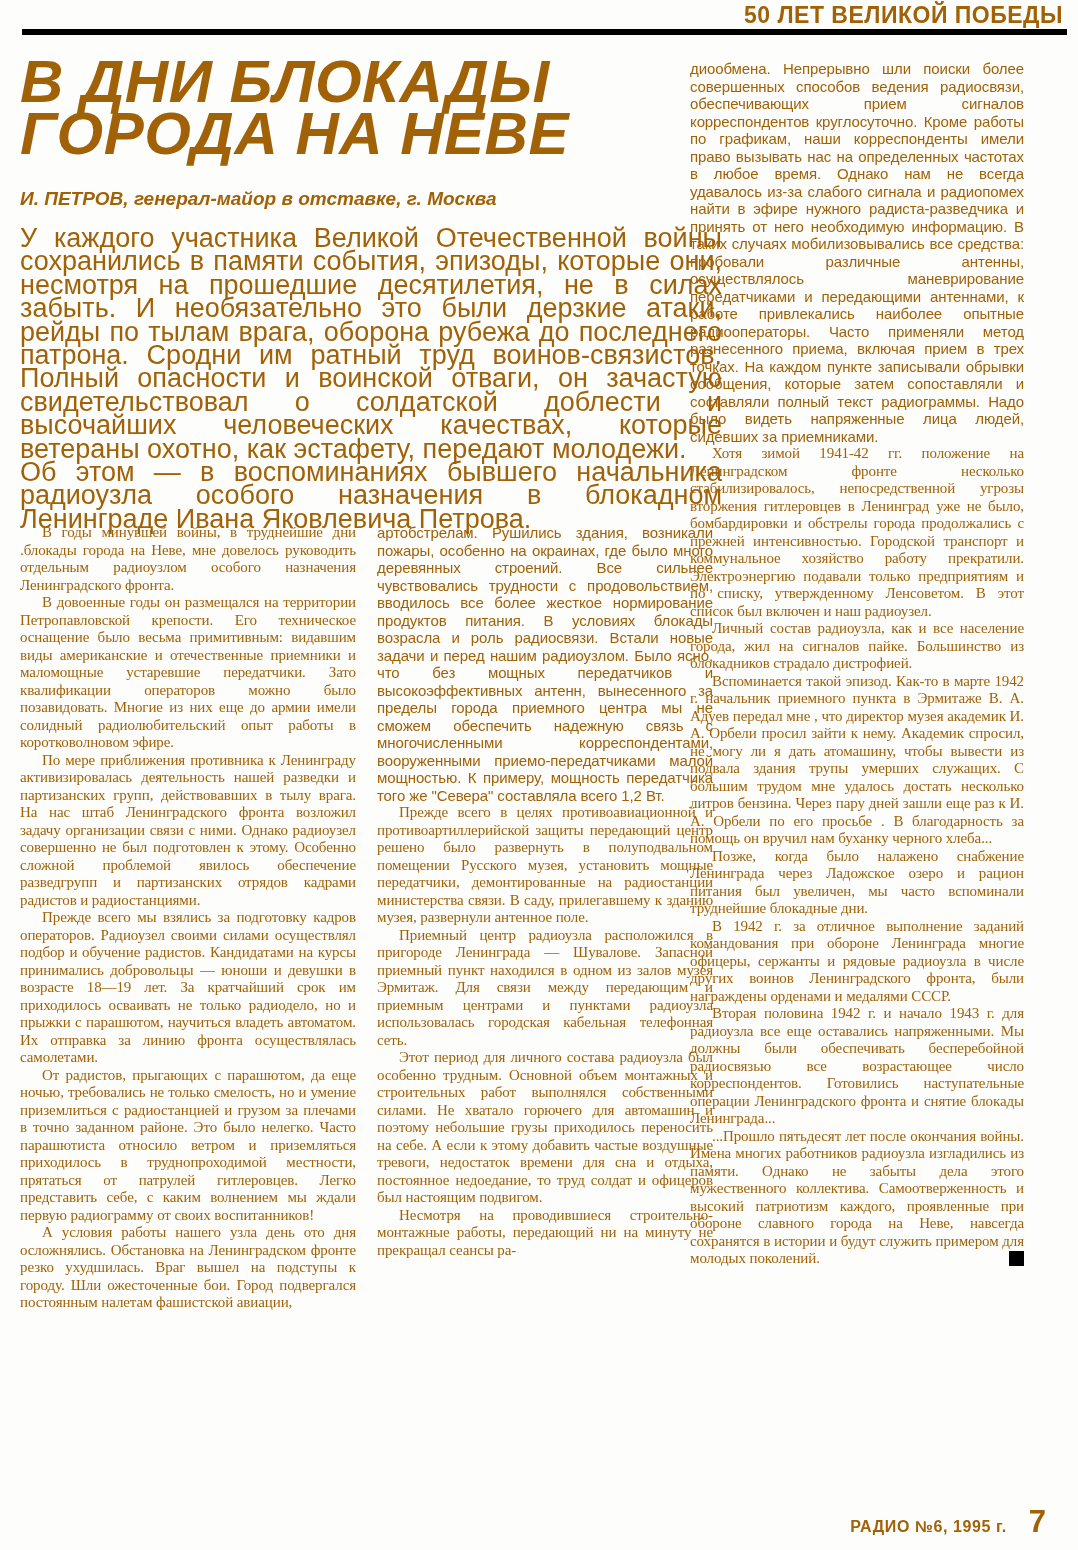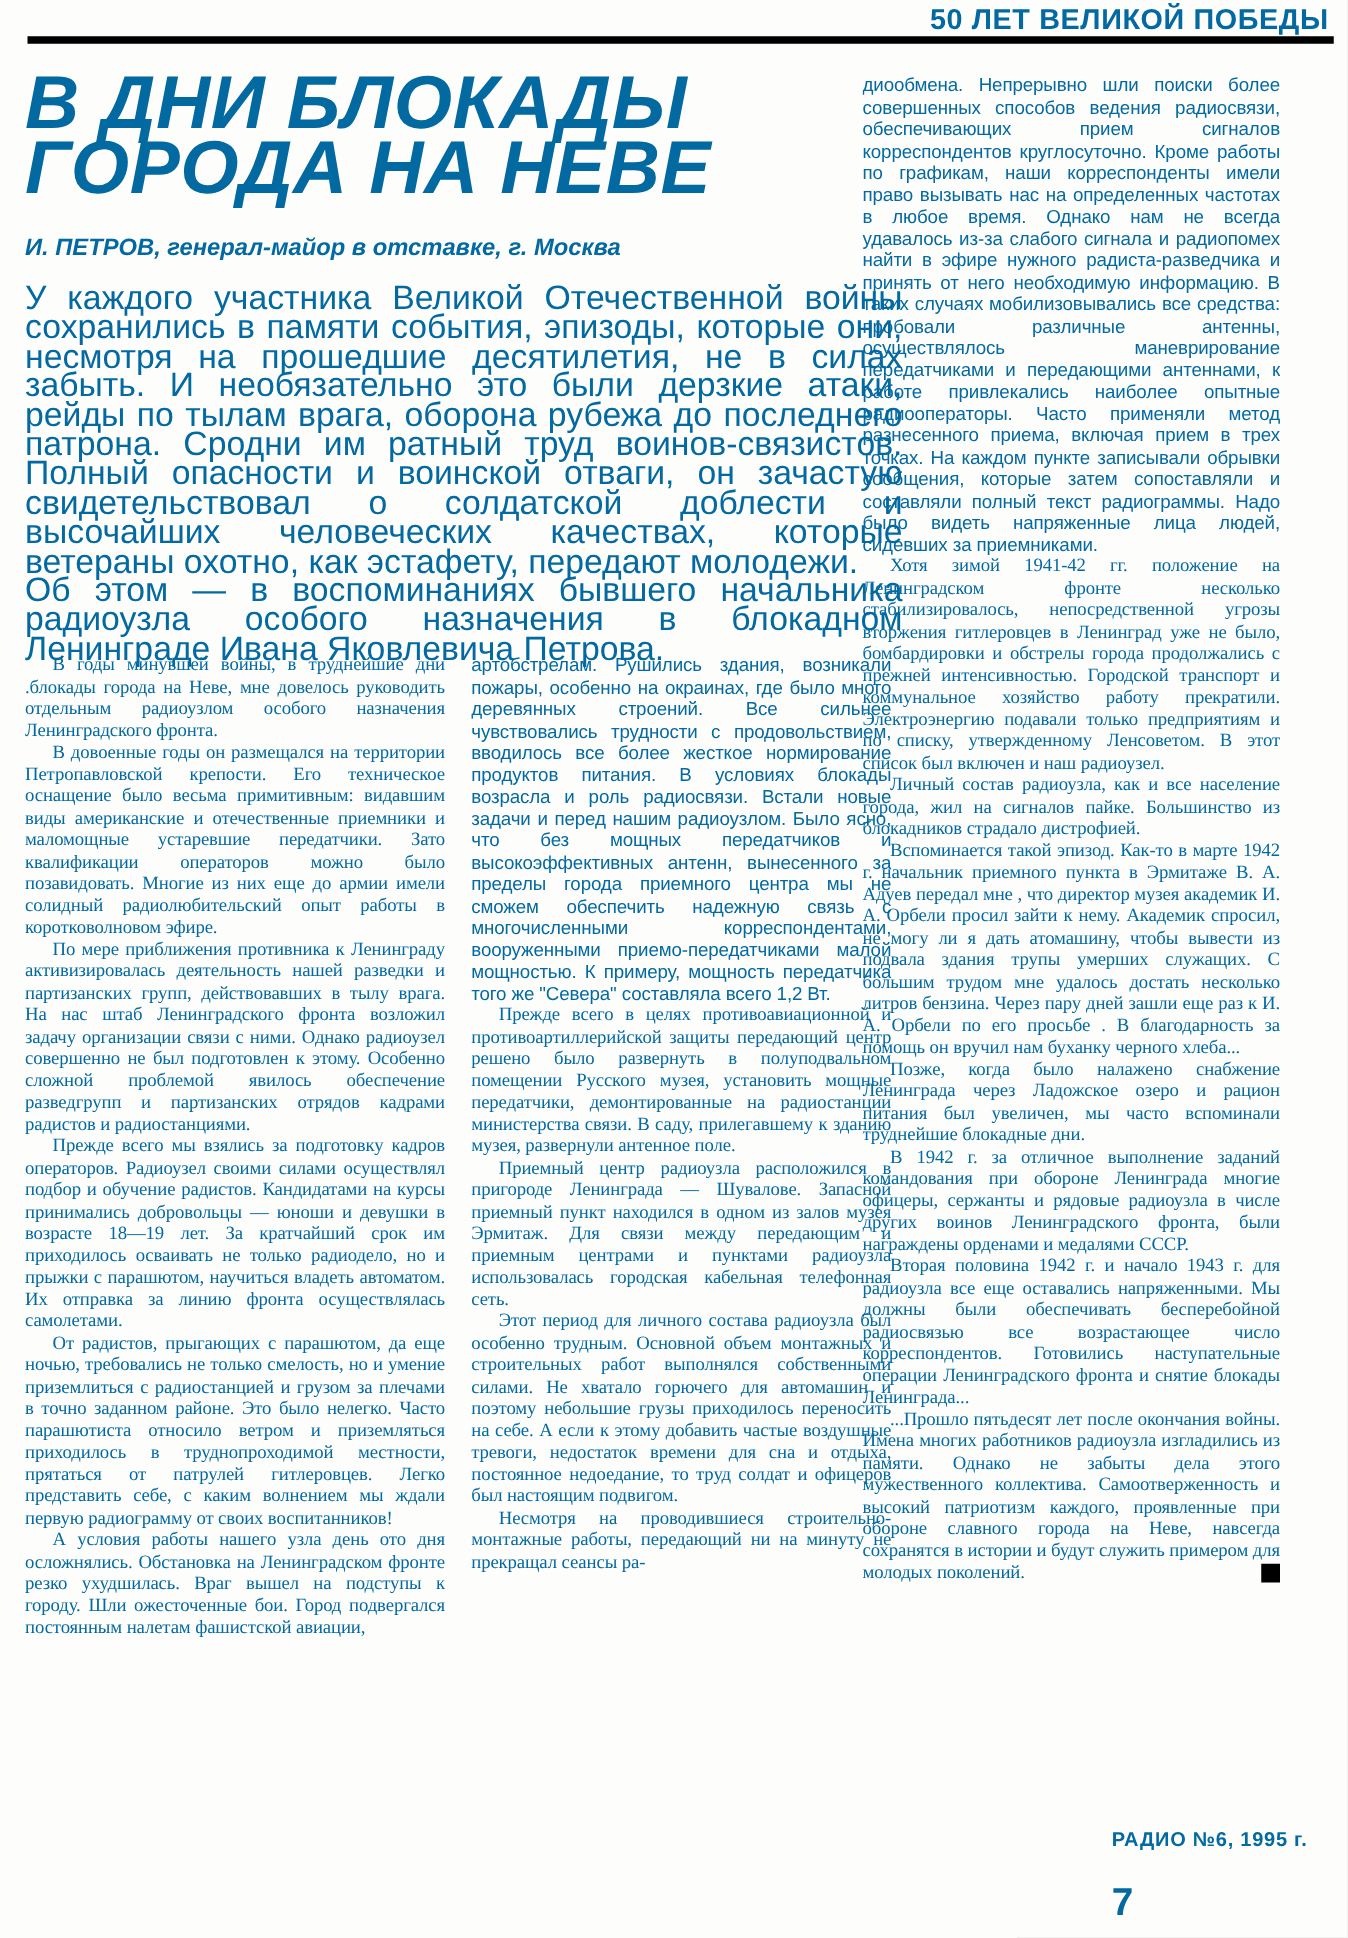--- a/index.html
+++ b/index.html
@@ -2,21 +2,21 @@
 <html lang="ru"><head>
 <meta charset="utf-8">
 <style>
   html, body { margin: 0; padding: 0; background: #e8e8e8; }
   .page {
     position: relative;
     width: 1078px;
     height: 1550px;
     margin: 0 auto;
     background: #fdfdfc;
-    color: #0369a1;
+    color: #a16207;
     font-family: "Liberation Sans", "DejaVu Sans", sans-serif;
     overflow: hidden;
   }
 
   .masthead {
     position: absolute;
     top: 2px;
     right: 15px;
     font-size: 23px;
     font-weight: bold;
@@ -90,21 +90,20 @@
     background: #000;
   }
 
   .footer {
     position: absolute;
     right: 32px;
     bottom: 10px;
     display: flex;
     align-items: baseline;
     gap: 22px;
-    flex-direction: column;
   }
   .footer .journal {
     font-size: 16px;
     font-weight: bold;
     letter-spacing: 0.6px;
     white-space: nowrap;
   }
   .footer .pagenum {
     font-size: 31px;
     font-weight: bold;

